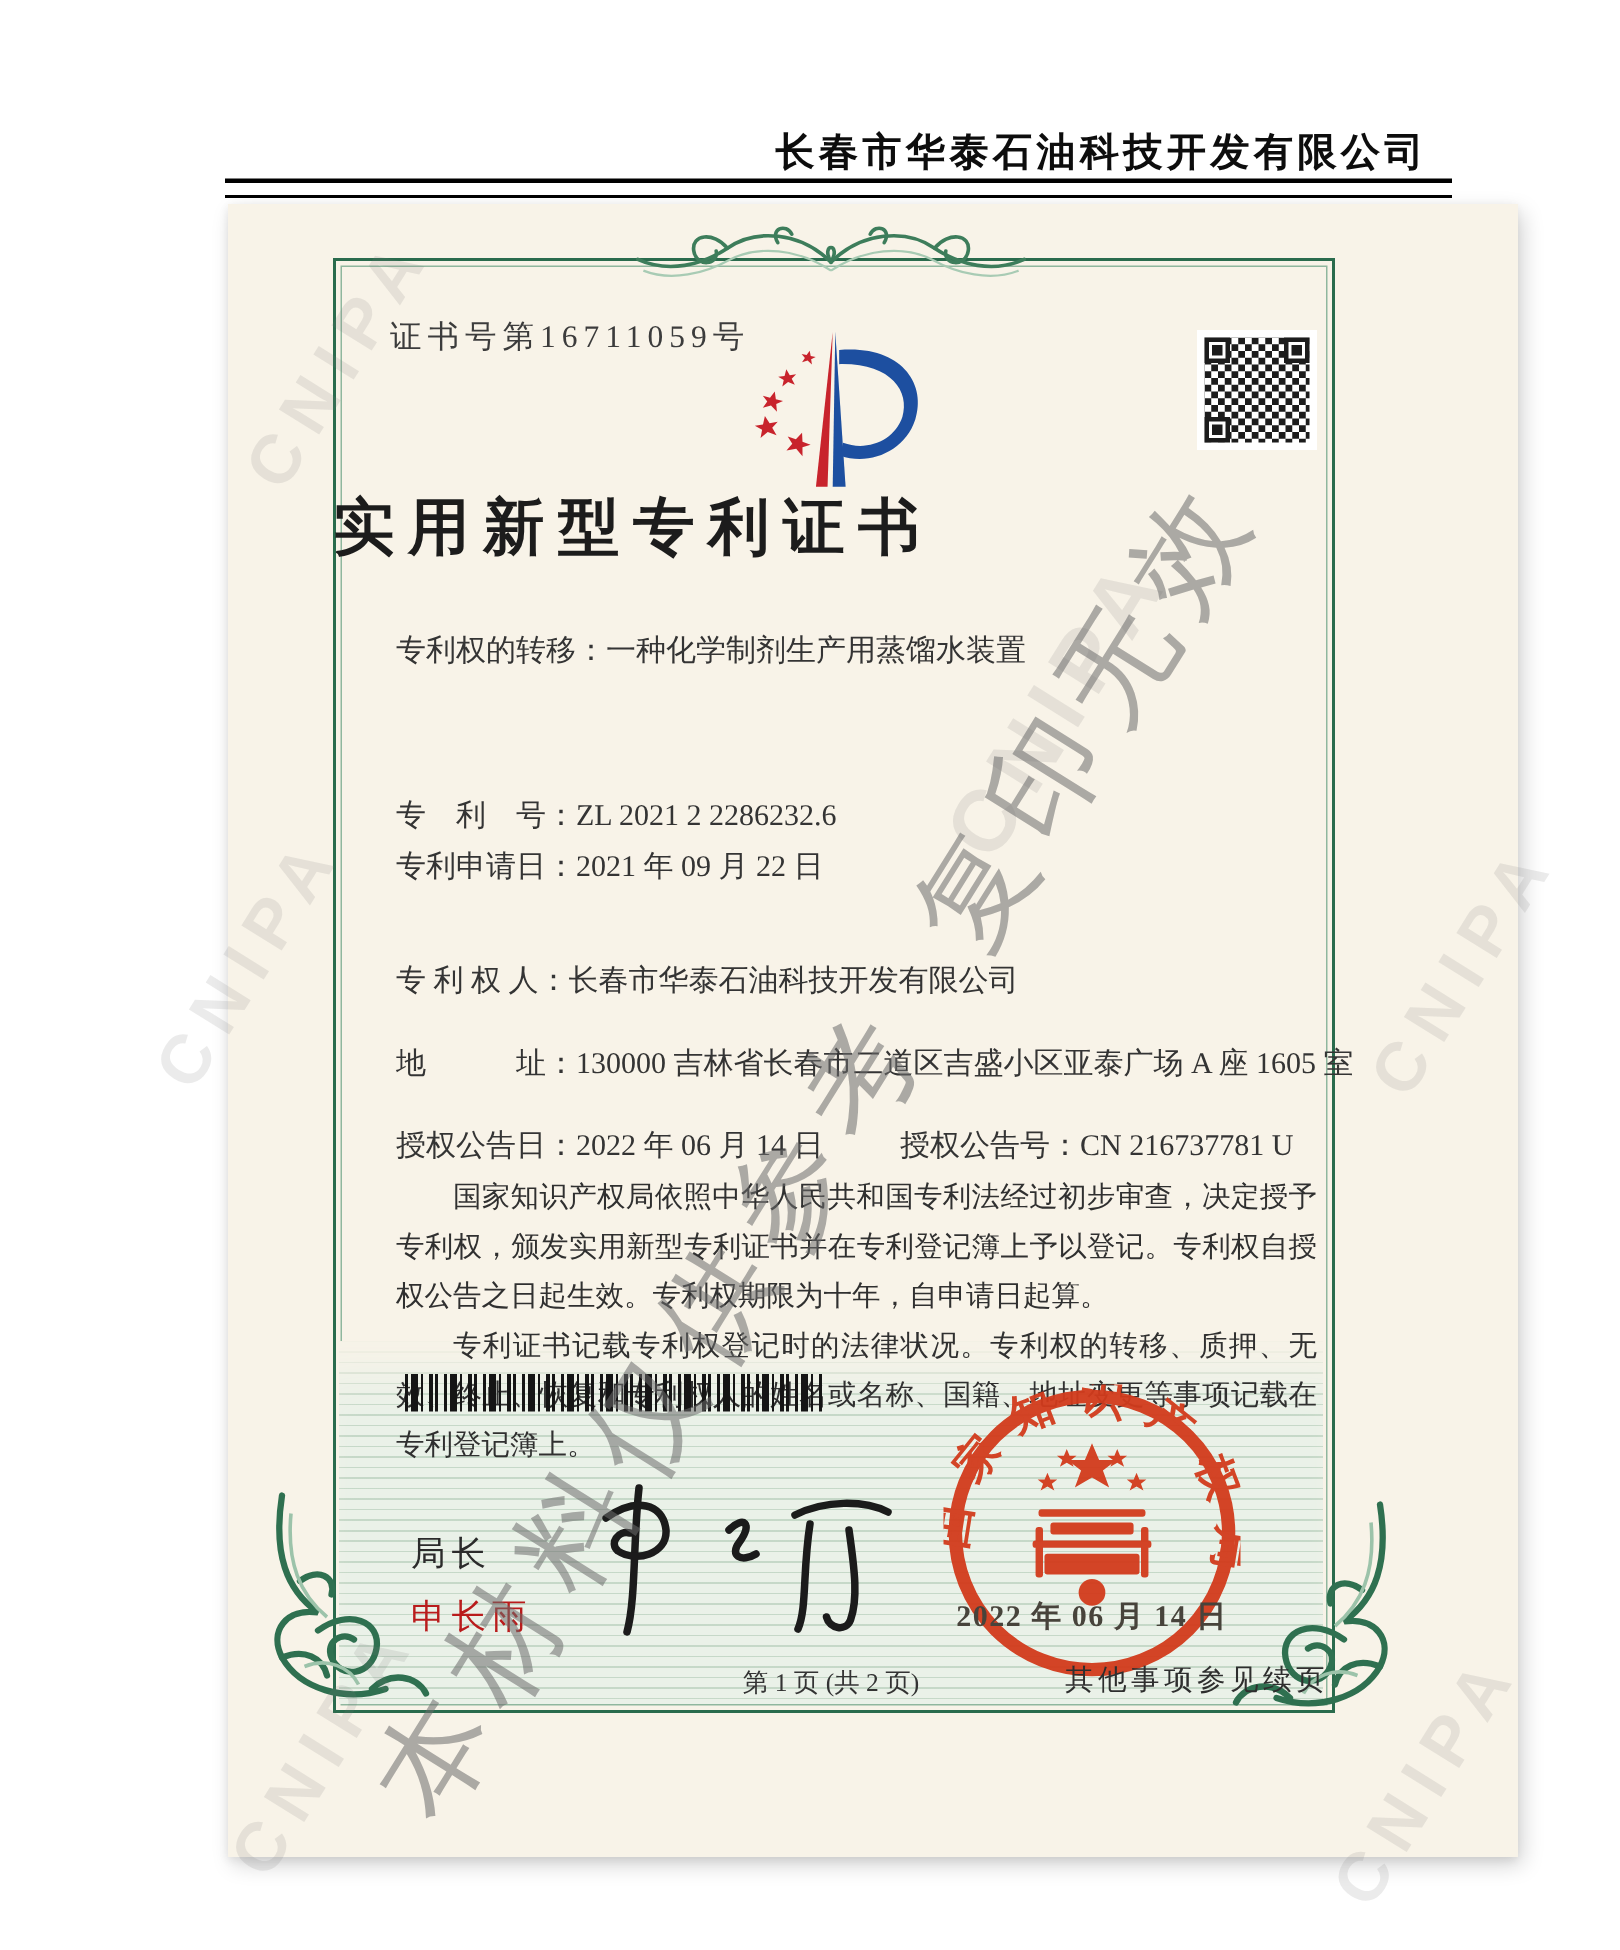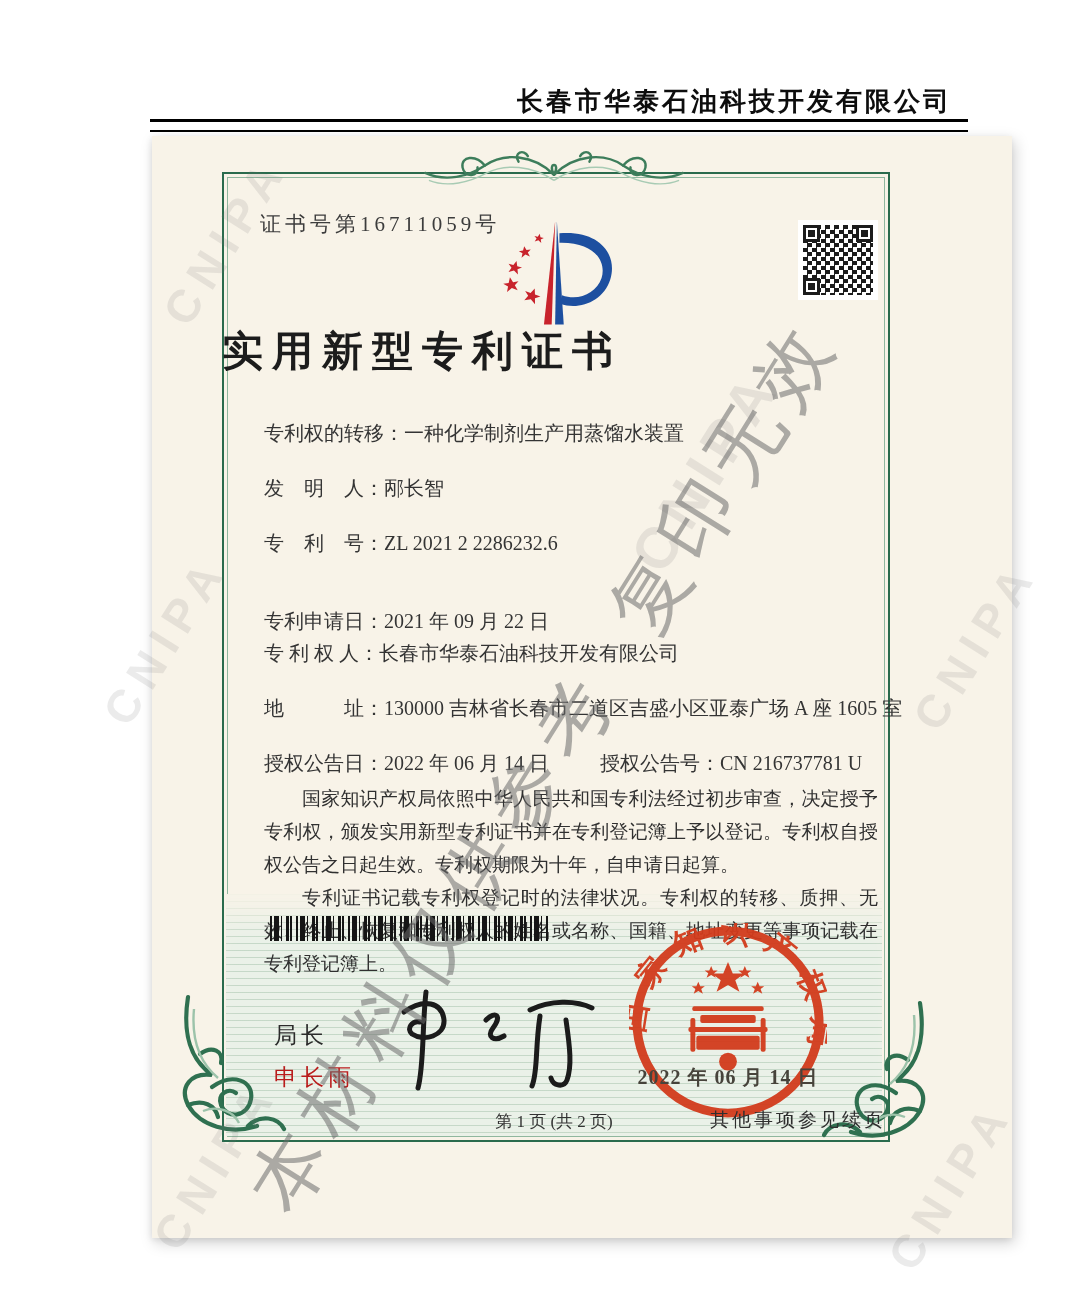--- a/index.html
+++ b/index.html
@@ -152,27 +152,24 @@
         <div class="qr-finder qr-f-tr"></div>
         <div class="qr-finder qr-f-bl"></div>
       </div>
     </div>
 
     <div class="title">实用新型专利证书</div>
 
     <div class="frow" style="top:284px">
       <span class="lbl">专利权的转移：</span><span>一种化学制剂生产用蒸馏水装置</span>
     </div>
-    <div class="frow" style="top:339px">
-      <span class="lbl">发　明　人：</span><span>邴长智</span>
-    </div>
     <div class="frow" style="top:394px">
       <span class="lbl">专　利　号：</span><span>ZL 2021 2 2286232.6</span>
     </div>
-    <div class="frow" style="top:472px">
+    <div class="frow" style="top:428px">
       <span class="lbl">专利申请日：</span><span>2021 年 09 月 22 日</span>
     </div>
     <div class="frow" style="top:504px">
       <span class="lbl">专 利 权 人：</span><span>长春市华泰石油科技开发有限公司</span>
     </div>
     <div class="frow" style="top:559px">
       <span class="lbl">地　　　址：</span><span>130000 吉林省长春市二道区吉盛小区亚泰广场 A 座 1605 室</span>
     </div>
     <div class="frow" style="top:614px">
       <span class="lbl">授权公告日：</span><span>2022 年 06 月 14 日</span>

